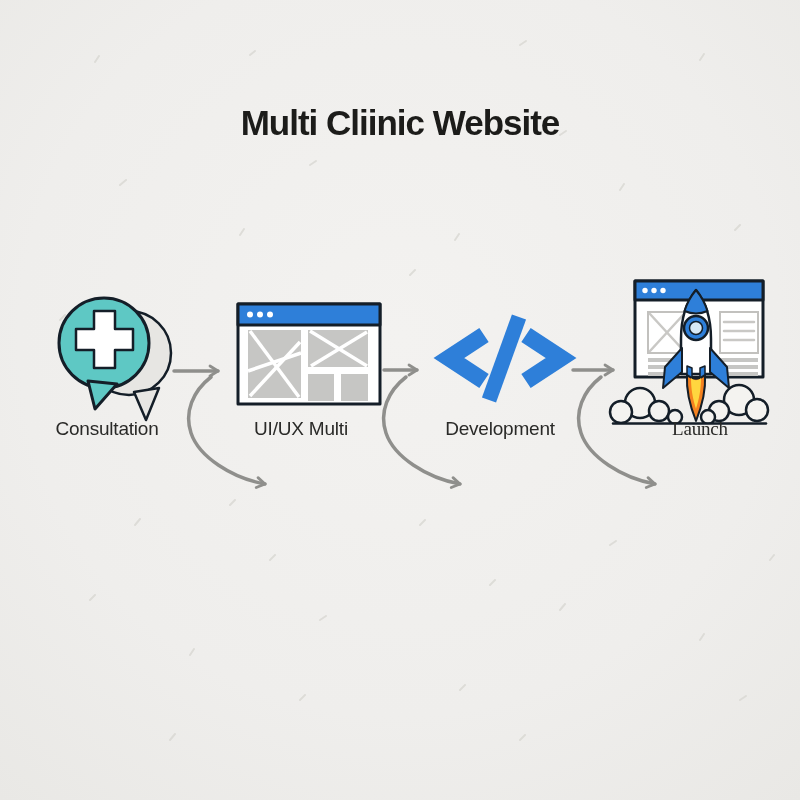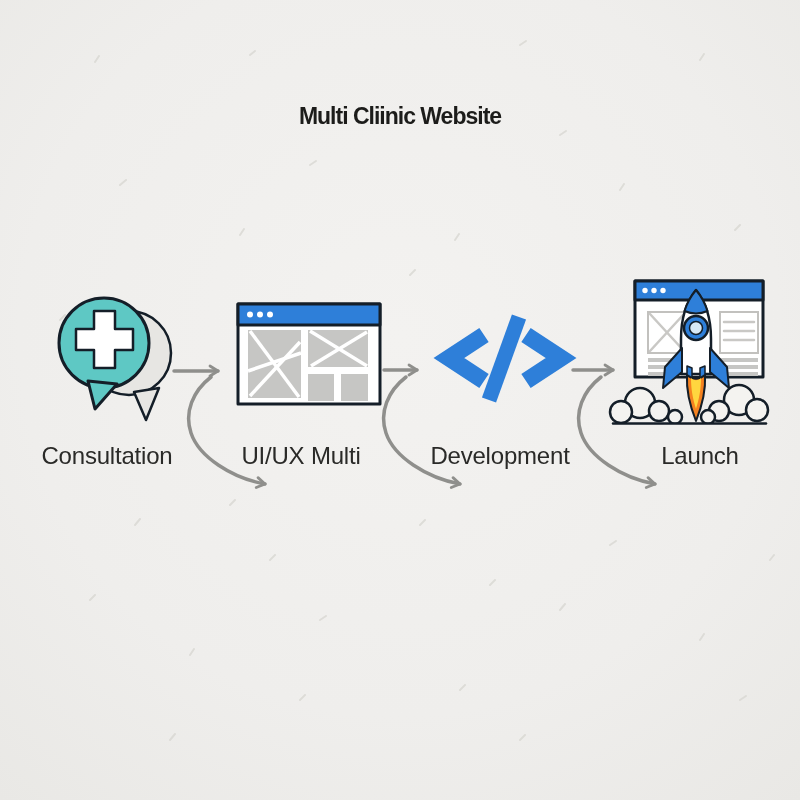--- a/index.html
+++ b/index.html
@@ -3,27 +3,27 @@
 <meta charset="utf-8">
 <style>
   html,body{margin:0;padding:0;}
   body{width:800px;height:800px;font-family:"Liberation Sans",sans-serif;}
   .canvas{
     position:relative;width:800px;height:800px;overflow:hidden;
     background:radial-gradient(circle at 50% 42%, #f3f2f0 0%, var(--c-background,#efeeec) 62%, #e9e8e5 100%);
   }
   .page-title{
     position:absolute;top:103px;left:0;width:100%;margin:0;text-align:center;
-    font-weight:700;font-size:23px;letter-spacing:-1px;color:var(--c-text,#1c1c1a);
+    font-weight:700;font-size:35px;letter-spacing:-1px;color:var(--c-text,#1c1c1a);
   }
   .step-label{
-    position:absolute;top:442px;transform:translateX(-50%);
-    font-size:24px;letter-spacing:-0.2px;color:#2a2a28;white-space:nowrap;
+    position:absolute;top:418px;transform:translateX(-50%);
+    font-size:19px;letter-spacing:-0.2px;color:#2a2a28;white-space:nowrap;
   }
-  .lbl-1{left:107px;} .lbl-2{left:301px;} .lbl-3{left:500px;} .lbl-4{left:700px;}
+  .lbl-1{left:107px;} .lbl-2{left:301px;} .lbl-3{left:500px;} .lbl-4{left:700px;font-family:Liberation Serif, serif;}
   svg.scene{position:absolute;left:0;top:0;}
   
   .f-white{fill:#ffffff}
   .f-teal{fill:var(--c-teal,#5ec8c4)}
   .f-blue{fill:var(--c-blue,#2e7fd9)}
   .f-gray{fill:var(--c-block_gray,#c6c6c4)}
   .f-bubble{fill:#e7e6e3}
   .f-cloud{fill:var(--c-cloud,#f4f3f0)}
   .f-orange{fill:var(--c-flame_orange,#f58220)}
   .f-yellow{fill:var(--c-flame_yellow,#ffd63f)}

